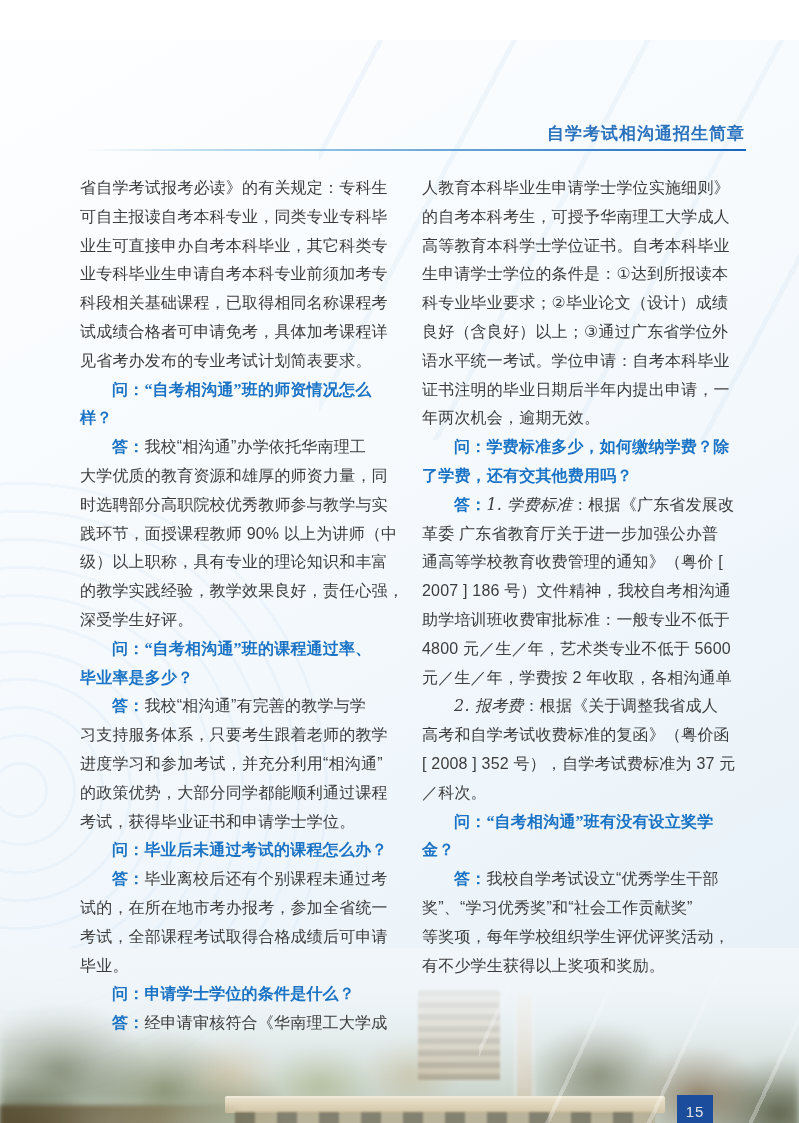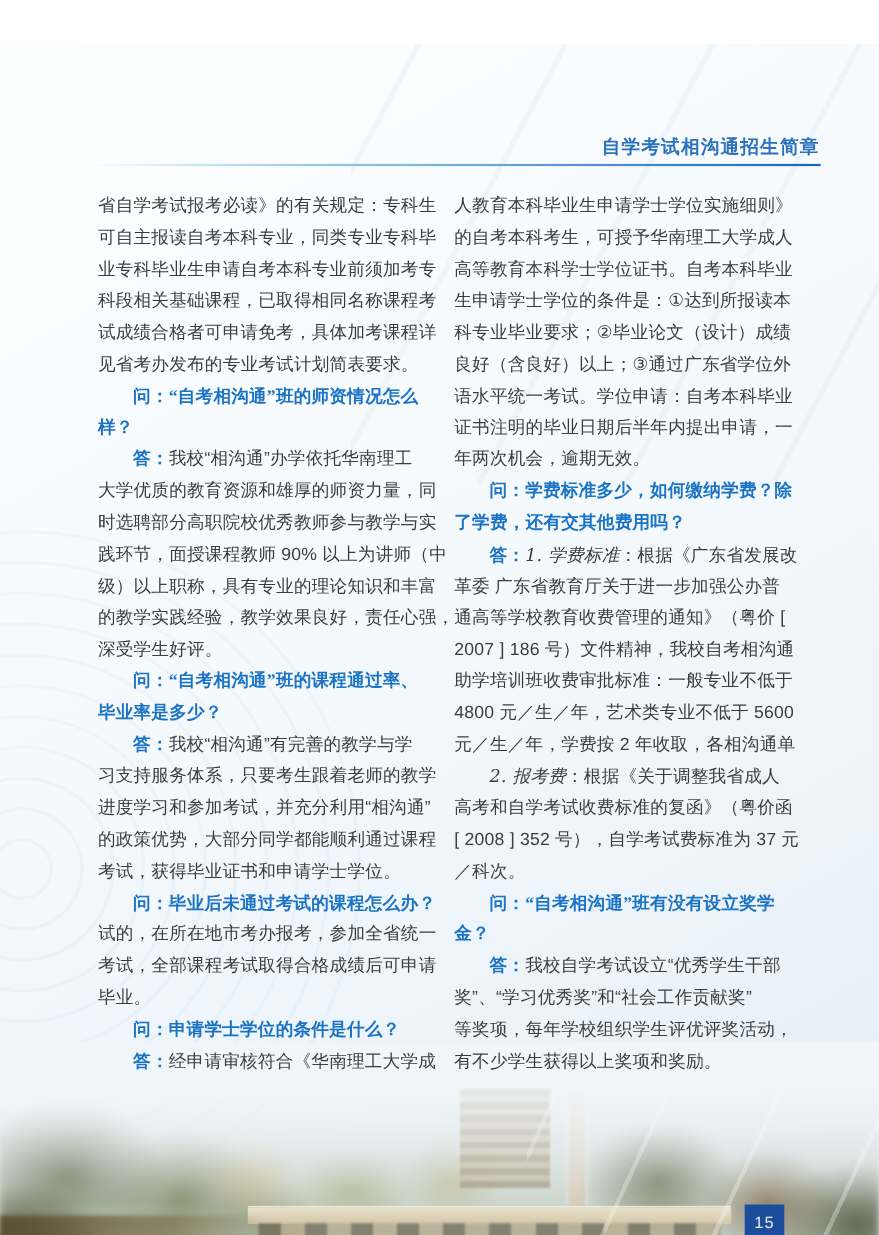--- a/index.html
+++ b/index.html
@@ -34,21 +34,21 @@
     color:var(--header_blue,#2b72bd);
   }
   .header-rule{
     position:absolute;top:109px;left:84px;right:53px;height:2px;
     background:linear-gradient(90deg,
       rgba(21,101,192,0) 0%, rgba(120,185,220,.75) 30%, var(--rule_blue,#1565c0) 100%);
   }
   
   .columns{
     position:absolute;top:134px;left:80px;width:666px;
-    display:flex;justify-content:center;
+    display:flex;gap:18px;
   }
   .col{width:324px;font-size:16px;line-height:28.8px;color:var(--body_text,#3c3c3c);}
   .line{height:28.8px;white-space:nowrap;letter-spacing:.2px;}
   .line.indent{padding-left:32px;}
   .st-p{}
   .st-q{color:var(--question_blue,#1a73c4);font-weight:bold;font-family:Liberation Serif, serif;}
   .st-b{color:var(--question_blue,#1a73c4);font-weight:bold;}
   .st-e{font-family:"DejaVu Serif","Liberation Serif",serif;font-style:italic;}
   
   .photo{position:absolute;left:0;bottom:0;width:799px;height:215px;pointer-events:none;}
@@ -153,20 +153,21 @@
     <div class="ph-fade"></div>
   </div>
 
   <div class="header-title">自学考试相沟通招生简章</div>
   <div class="header-rule"></div>
 
   <div class="columns">
     <div class="col">
         <div class="line"><span class="st-p">省自学考试报考必读》的有关规定：专科生</span></div>
         <div class="line"><span class="st-p">可自主报读自考本科专业，同类专业专科毕</span></div>
+        <div class="line"><span class="st-p">业生可直接申办自考本科毕业，其它科类专</span></div>
         <div class="line"><span class="st-p">业专科毕业生申请自考本科专业前须加考专</span></div>
         <div class="line"><span class="st-p">科段相关基础课程，已取得相同名称课程考</span></div>
         <div class="line"><span class="st-p">试成绩合格者可申请免考，具体加考课程详</span></div>
         <div class="line"><span class="st-p">见省考办发布的专业考试计划简表要求。</span></div>
         <div class="line indent"><span class="st-q">问：“自考相沟通”班的师资情况怎么</span></div>
         <div class="line"><span class="st-q">样？</span></div>
         <div class="line indent"><span class="st-b">答：</span><span class="st-p">我校“相沟通”办学依托华南理工</span></div>
         <div class="line"><span class="st-p">大学优质的教育资源和雄厚的师资力量，同</span></div>
         <div class="line"><span class="st-p">时选聘部分高职院校优秀教师参与教学与实</span></div>
         <div class="line"><span class="st-p">践环节，面授课程教师 90% 以上为讲师（中</span></div>
@@ -174,20 +175,21 @@
         <div class="line"><span class="st-p">的教学实践经验，教学效果良好，责任心强，</span></div>
         <div class="line"><span class="st-p">深受学生好评。</span></div>
         <div class="line indent"><span class="st-q">问：“自考相沟通”班的课程通过率、</span></div>
         <div class="line"><span class="st-q">毕业率是多少？</span></div>
         <div class="line indent"><span class="st-b">答：</span><span class="st-p">我校“相沟通”有完善的教学与学</span></div>
         <div class="line"><span class="st-p">习支持服务体系，只要考生跟着老师的教学</span></div>
         <div class="line"><span class="st-p">进度学习和参加考试，并充分利用“相沟通”</span></div>
         <div class="line"><span class="st-p">的政策优势，大部分同学都能顺利通过课程</span></div>
         <div class="line"><span class="st-p">考试，获得毕业证书和申请学士学位。</span></div>
         <div class="line indent"><span class="st-q">问：毕业后未通过考试的课程怎么办？</span></div>
+        <div class="line indent"><span class="st-b">答：</span><span class="st-p">毕业离校后还有个别课程未通过考</span></div>
         <div class="line"><span class="st-p">试的，在所在地市考办报考，参加全省统一</span></div>
         <div class="line"><span class="st-p">考试，全部课程考试取得合格成绩后可申请</span></div>
         <div class="line"><span class="st-p">毕业。</span></div>
         <div class="line indent"><span class="st-q">问：申请学士学位的条件是什么？</span></div>
         <div class="line indent"><span class="st-b">答：</span><span class="st-p">经申请审核符合《华南理工大学成</span></div>
       </div>
     <div class="col">
         <div class="line"><span class="st-p">人教育本科毕业生申请学士学位实施细则》</span></div>
         <div class="line"><span class="st-p">的自考本科考生，可授予华南理工大学成人</span></div>
         <div class="line"><span class="st-p">高等教育本科学士学位证书。自考本科毕业</span></div>

